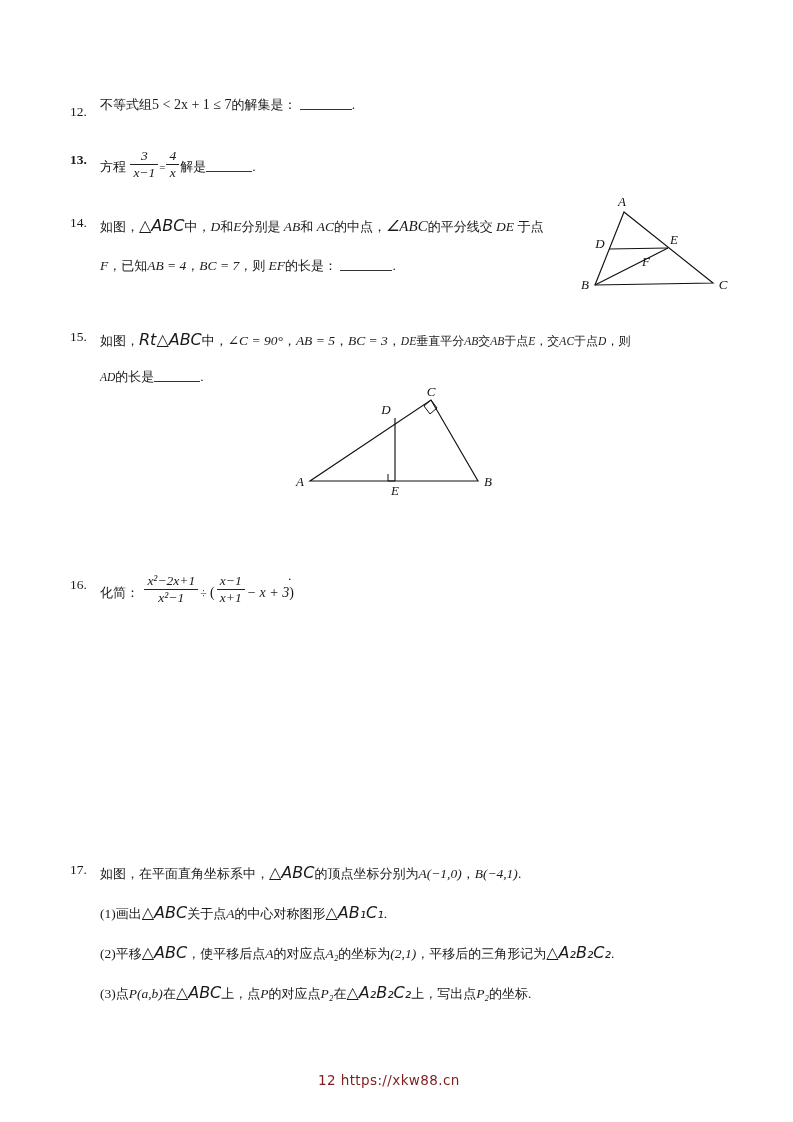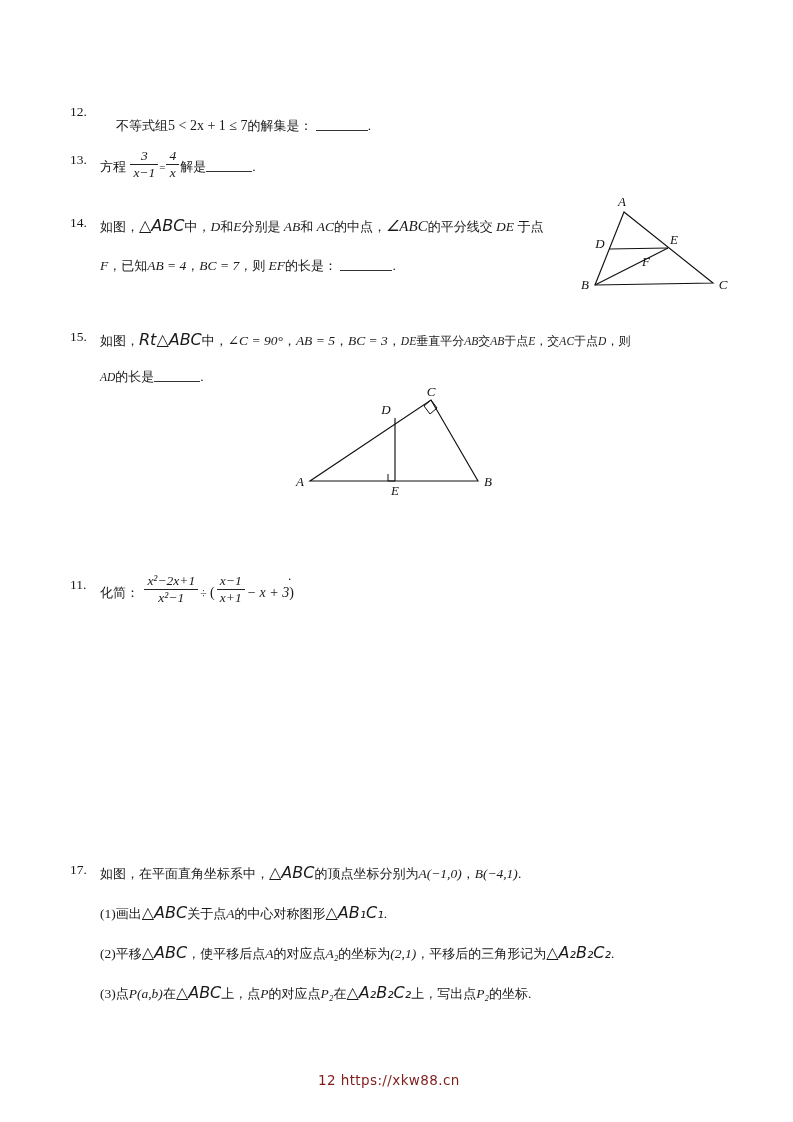--- a/index.html
+++ b/index.html
@@ -104,26 +104,26 @@
     font-size: 13px;
     fill: #111;
   }
 </style>
 </head>
 <body>
 
 <div class="page">
 
   <div class="qnum" style="left:70px; top:104px;">12.</div>
-  <div class="qitem" style="left:100px; top:111px;margin-left:16px;">
+  <div class="qitem" style="left:100px; top:90px;">
     <span class="cn">不等式组</span><span class="mn" style="font-size:14px;">5 &lt; 2x + 1 ≤ 7</span><span class="cn">的解集是：</span>
     <span class="blank"></span><span class="mn">.</span>
   </div>
 
-  <div class="qnum" style="left:70px; top:152px;">13.</div>
+  <div class="qnum" style="left:70px; top:152px;font-weight:bold;">13.</div>
   <div class="qitem" style="left:100px; top:148px;">
     <span class="cn">方程</span>
     <span class="frac">
       <span class="num mi">3</span>
       <span class="den mi">x−1</span>
     </span><span class="mn" style="font-size:11px;">=</span><span class="frac">
       <span class="num mi">4</span>
       <span class="den mi">x</span>
     </span><span class="cn">解是</span><span class="blank short"></span><span class="mn">.</span>
   </div>
@@ -174,21 +174,21 @@
       <polygon points="136,10 142,18 135,24 129,16" fill="none" stroke="#111" stroke-width="1"></polygon>
       <text class="figlabel" x="5" y="96" text-anchor="middle">A</text>
       <text class="figlabel" x="193" y="96" text-anchor="middle">B</text>
       <text class="figlabel" x="136" y="6" text-anchor="middle">C</text>
       <text class="figlabel" x="91" y="24" text-anchor="middle">D</text>
       <text class="figlabel" x="100" y="105" text-anchor="middle">E</text>
     </svg>
   </div>
 
 
-  <div class="qnum" style="left:70px; top:577px;">11.</div>
+  <div class="qnum" style="left:70px; top:577px;">16.</div>
   <div class="qitem" style="left:100px; top:573px;">
     <span class="cn">化简：</span>
     <span class="frac-lg">
       <span class="num mi">x²−2x+1</span>
       <span class="den mi">x²−1</span>
     </span><span class="mn" style="font-size:12px;">÷</span> <span class="mn" style="font-size:14px;">(</span><span class="frac-lg">
       <span class="num mi">x−1</span>
       <span class="den mi">x+1</span>
     </span><span class="mn mi" style="font-size:14px;">− x + 3</span><span class="mn" style="font-size:14px;">)</span>
   </div>

